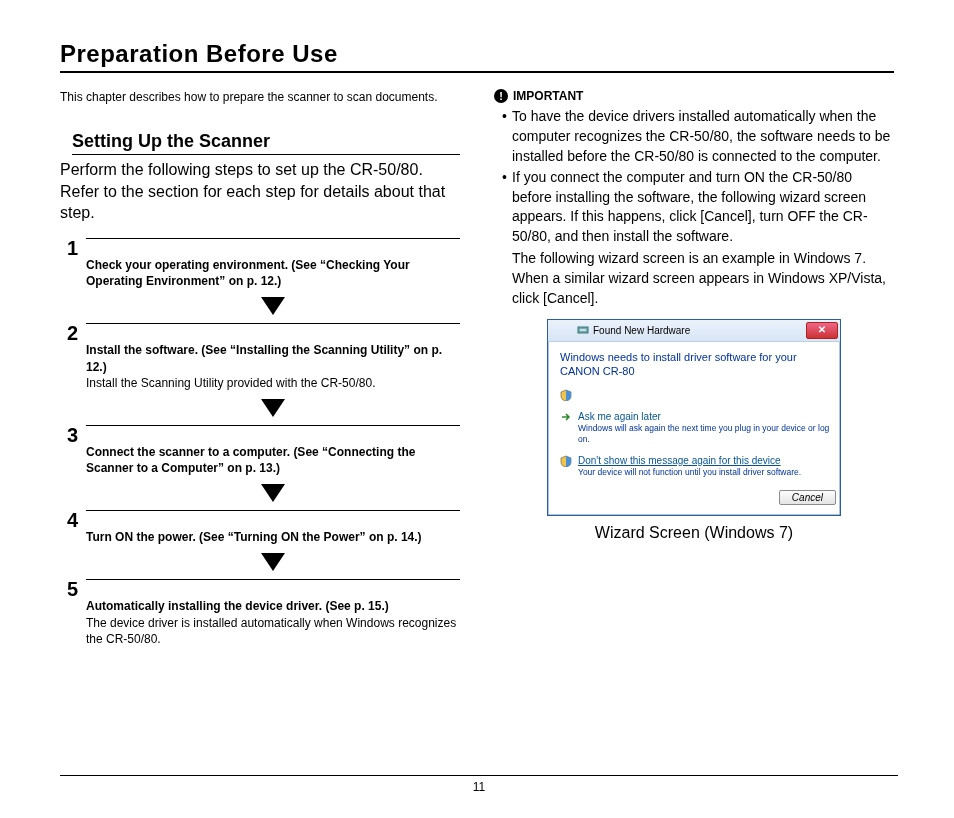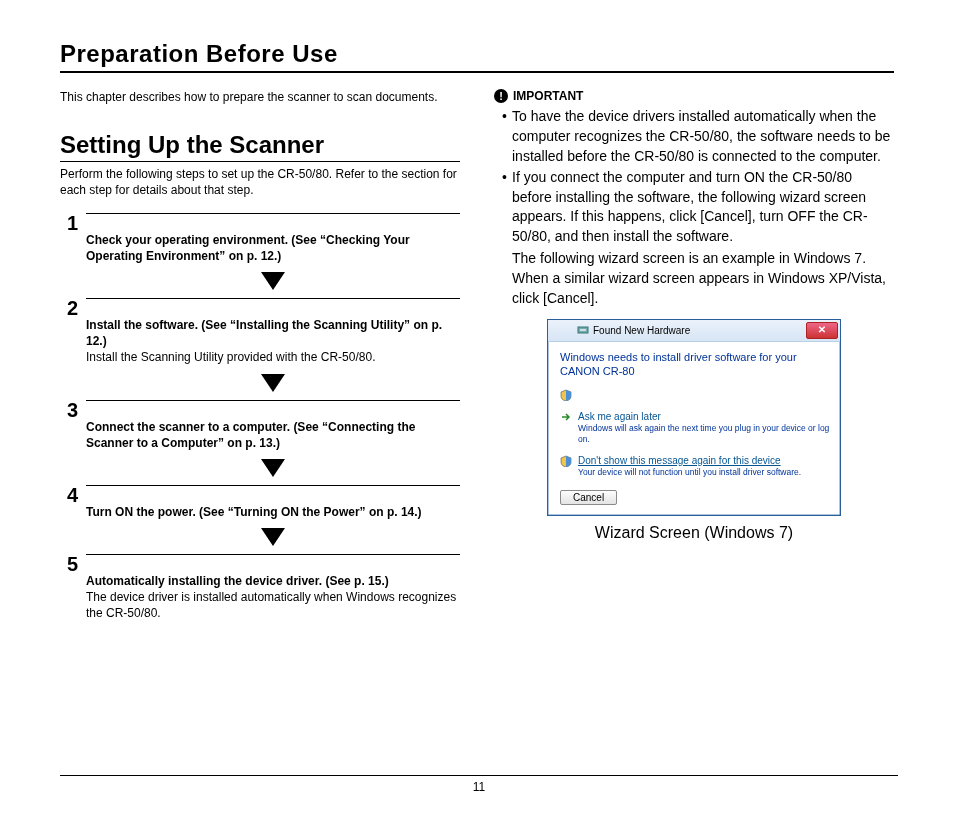--- a/index.html
+++ b/index.html
@@ -32,29 +32,29 @@
   .col {
     flex: 1;
     min-width: 0;
   }
   .intro {
     font-size: 12px;
     margin: 0 0 26px 0;
     line-height: 1.35;
   }
   .section-heading {
-    font-size: 24px;
+    font-size: 18px;
     font-weight: 900;
     font-family: "Arial Black", Arial, sans-serif;
     border-bottom: 1.5px solid #000;
-    margin: 0 0 4px 0;
+    margin: 0 0 4px 12px;
     padding-bottom: 2px;
   }
   .section-sub {
-    font-size: 12px;
+    font-size: 16px;
     margin: 0 0 14px 0;
     line-height: 1.35;
   }
   .step {
     display: flex;
     align-items: flex-start;
     gap: 8px;
   }
   .step-num {
     font-size: 20px;
@@ -206,22 +206,23 @@
   }
   .opt-content .sub {
     color: #003399;
     font-size: 8.5px;
     line-height: 1.25;
     margin-top: 1px;
   }
   .opt .underline .main { text-decoration: none; }
   .opt.third .main span { text-decoration: underline; }
   .dlg-footer {
-    text-align: left;
+    text-align: right;
     padding-top: 4px;
+    font-style: italic;
   }
   .dlg-btn {
     display: inline-block;
     border: 1px solid #8a8a8a;
     background: linear-gradient(#fdfdfd, #e4e4e4);
     padding: 1px 12px;
     font-size: 10px;
     border-radius: 2px;
   }
   .caption {

